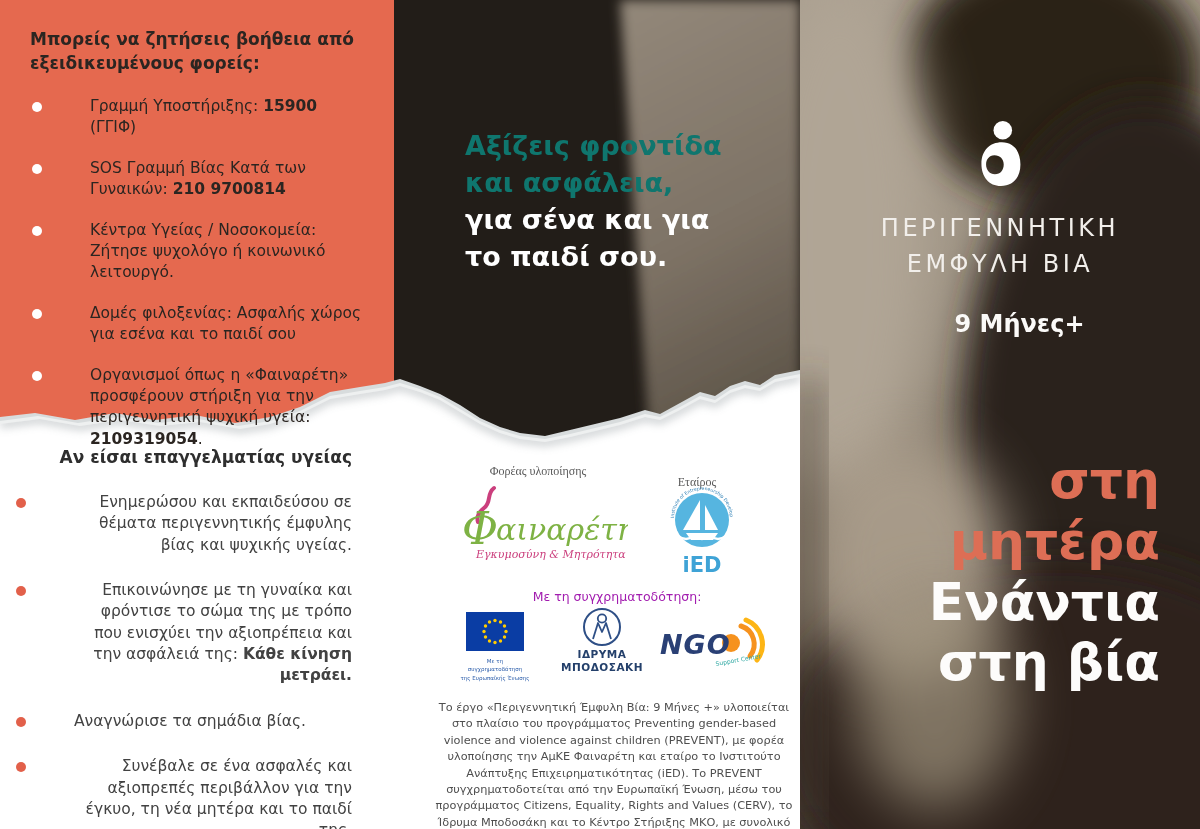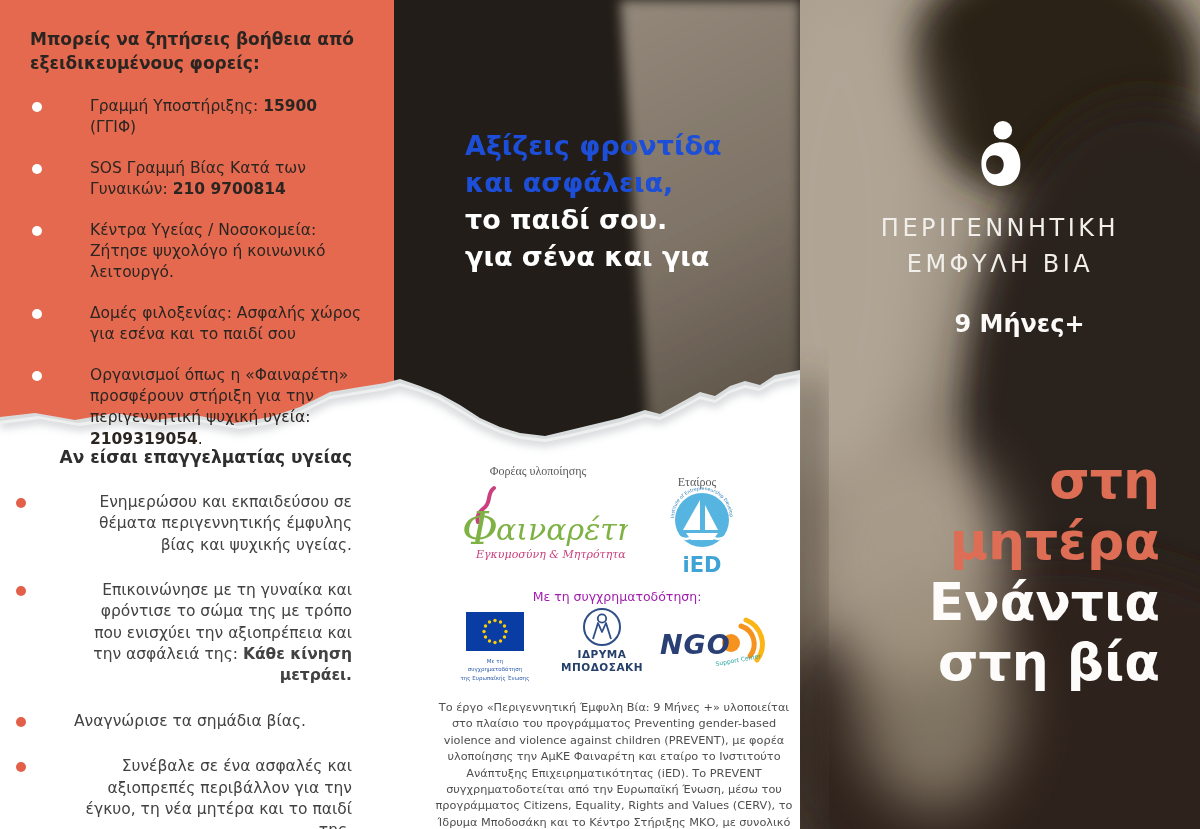--- a/index.html
+++ b/index.html
@@ -28,21 +28,21 @@
 
   
   .pros{position:absolute;left:14px;top:446px;width:338px;z-index:4;color:#3c3c3c;text-align:right;}
   .pros h2{font-size:17px;font-weight:bold;color:#2e2e2e;line-height:1.4;margin:0 0 22px 0;}
   .pros li{margin-bottom:24px;}
   .pros .dot{background:#e2604a;}
   .pros p{color:#424242;line-height:1.38;}
 
   
   .hero{position:absolute;left:465px;top:128px;z-index:4;font-size:27px;font-weight:bold;line-height:1.37;}
-  .hero .accent{color:#1d4ed8;}
+  .hero .accent{color:#0f766e;}
   .hero .white{color:#ffffff;}
 
   
   .funding{position:absolute;left:420px;top:0;width:372px;z-index:4;}
   .flabel{position:absolute;font-size:12px;color:#5a5a5a;text-align:center;font-family:Liberation Serif, serif;}
   .flabel.impl{left:28px;top:464px;width:180px;}
   .flabel.part{left:222px;top:475px;width:110px;}
   .logo-fainareti{position:absolute;left:32px;top:482px;}
   .logo-ied{position:absolute;left:226px;top:478px;}
   .cofund-label{position:absolute;left:11px;top:589px;width:372px;text-align:center;font-size:12.5px;color:#a21caf;}
@@ -174,22 +174,22 @@
       <li>
           <span class="dot"></span>
         <p><span>Συνέβαλε σε ένα ασφαλές και αξιοπρεπές περιβάλλον για την έγκυο, τη νέα μητέρα και το παιδί της.</span><strong></strong><span></span></p>
         </li>
     </ul>
   </section>
 
   <div class="hero">
     <div class="accent">Αξίζεις φροντίδα</div>
     <div class="accent">και ασφάλεια,</div>
+    <div class="white">για σένα και για</div>
     <div class="white">το παιδί σου.</div>
-    <div class="white">για σένα και για</div>
   </div>
 
   <section class="funding">
     <span class="flabel impl">Φορέας υλοποίησης</span>
     <span class="flabel part">Εταίρος</span>
 
     <svg class="logo-fainareti" width="176" height="92" viewBox="0 0 176 92">
       <path d="M42,6 C34,12 40,20 32,26 C27,30 24,34 26,40" fill="none" stroke="#cb3f7d" stroke-width="4" stroke-linecap="round"></path>
       <text x="10" y="62" font-size="44" font-style="italic" fill="#7eb244" font-family="DejaVu Serif, serif">Φ</text>
       <text x="44" y="58" font-size="30" font-style="italic" fill="#7eb244" font-family="DejaVu Serif, serif">αιναρέτη</text>

